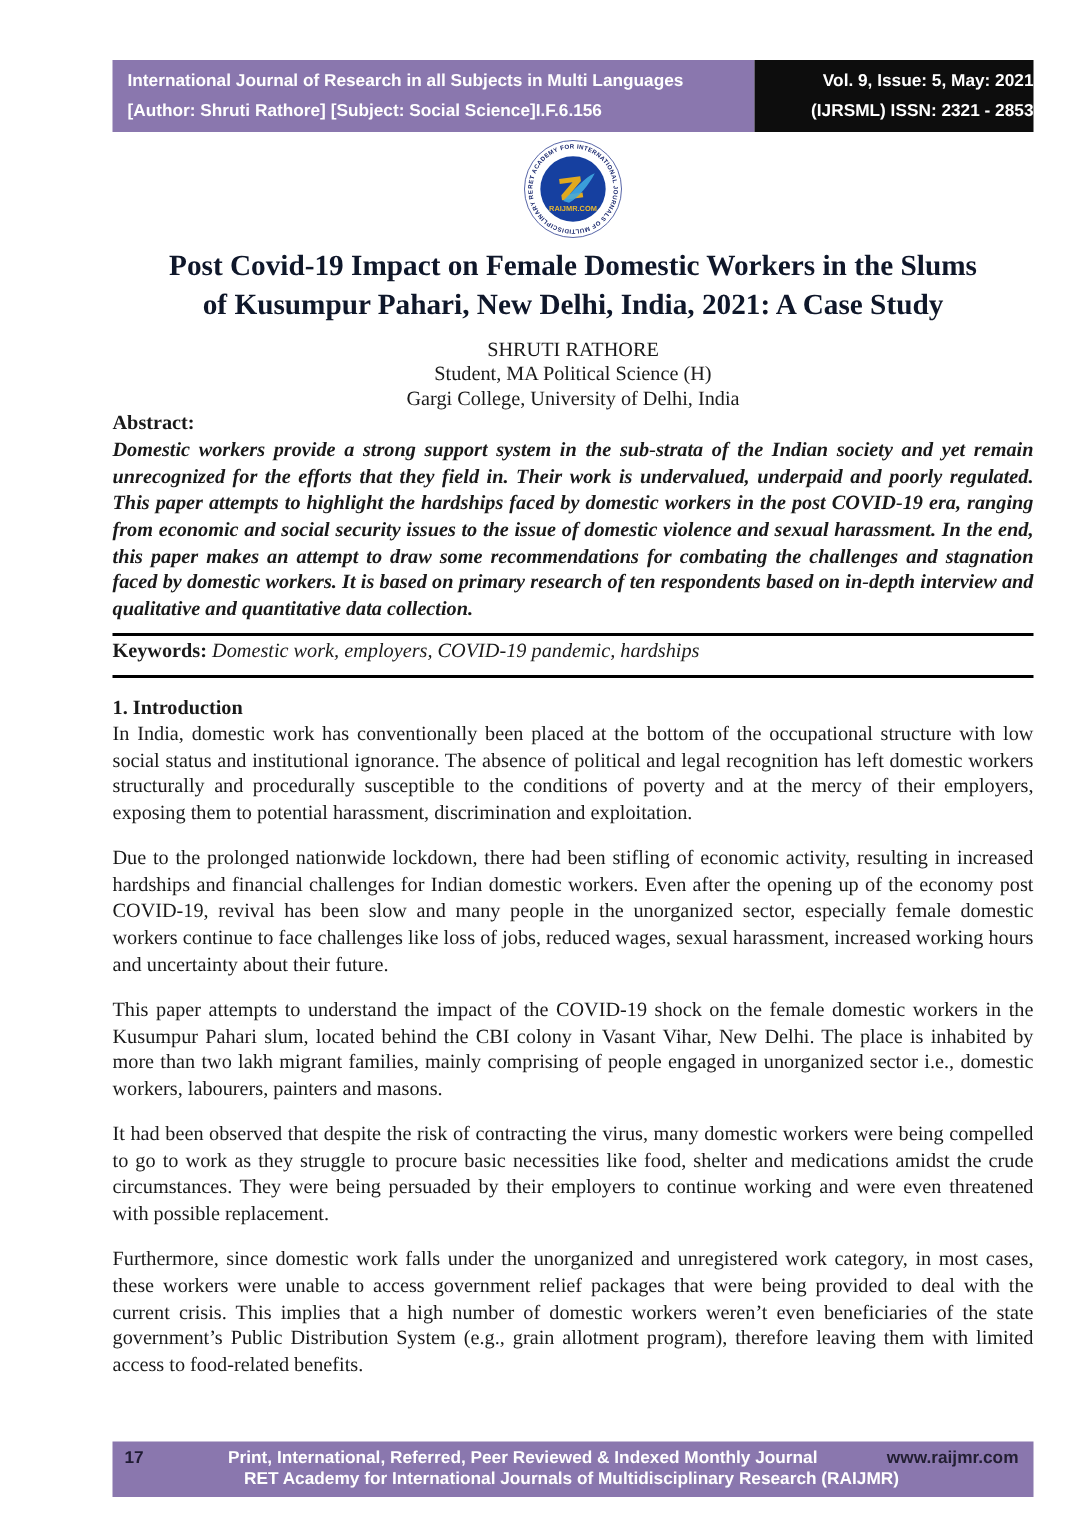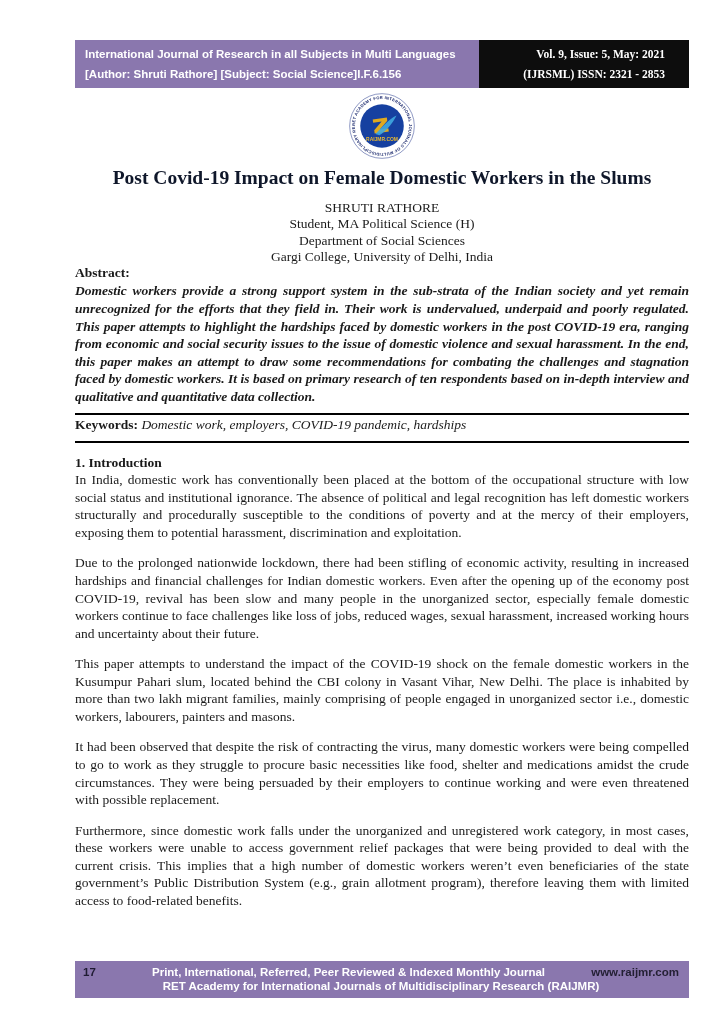--- a/index.html
+++ b/index.html
@@ -16,23 +16,23 @@
   
   .header-row{display:flex;margin-top:40px;align-items:stretch;}
   .header-left{
     flex:1;background:#8a77ae;color:#ffffff;
     font-family:"Liberation Sans", sans-serif;
     font-weight:bold;font-size:11.5px;line-height:1.75;
     padding:4px 10px;
   }
   .header-right{
     width:182px;background:#0d0d0d;color:#ffffff;
-    font-family:Liberation Serif, serif;
+    font-family:Liberation Sans, sans-serif;
     font-weight:bold;font-size:11.5px;line-height:1.75;
-    padding:4px 24px 4px 4px;text-align:right;
+    padding:4px 0 4px 4px;text-align:right;
   }
 
   
   .logo-wrap{display:flex;justify-content:center;margin-top:5px;}
   .logo-wrap svg{width:66px;height:66px;}
 
   
   .paper-title{
     margin-top:6px;text-align:center;
     font-weight:bold;font-size:19.5px;line-height:1.3;
@@ -105,26 +105,26 @@
         </text>
         <circle cx="50" cy="50" r="33" fill="#1640a0"></circle>
         <path d="M33,35 L63,35 L63,42 L45,58 L63,58 L63,65 L33,65 L33,58 L51,42 L33,42 Z" fill="#e0a91f" transform="rotate(-8 50 50) scale(0.72) translate(19 18)"></path>
         <path d="M40,62 C52,50 62,38 72,34 C66,46 56,58 46,64 Z" fill="#3fa9e0" opacity="0.9"></path>
         <text x="50" y="72" text-anchor="middle" font-family="Liberation Sans, sans-serif" font-size="7.5" font-weight="bold" fill="#e8b830">RAIJMR.COM</text>
       </svg>
     </div>
 
     <div class="paper-title">
       <div>Post Covid-19 Impact on Female Domestic Workers in the Slums</div>
+      <div>of Kusumpur Pahari, New Delhi, India, 2021: A Case Study</div>
     </div>
 
     <div class="author-block">
       <div class="author-name">SHRUTI RATHORE</div>
       <div>Student, MA Political Science (H)</div>
-      <div>Department of Social Sciences</div>
       <div>Gargi College, University of Delhi, India</div>
     </div>
 
     <div class="abstract-heading">Abstract:</div>
     <div class="abstract-body">Domestic workers provide a strong support system in the sub-strata of the Indian society and yet remain unrecognized for the efforts that they field in. Their work is undervalued, underpaid and poorly regulated. This paper attempts to highlight the hardships faced by domestic workers in the post COVID-19 era, ranging from economic and social security issues to the issue of domestic violence and sexual harassment. In the end, this paper makes an attempt to draw some recommendations for combating the challenges and stagnation faced by domestic workers. It is based on primary research of ten respondents based on in-depth interview and qualitative and quantitative data collection.</div>
 
     <hr class="hrule">
     <div class="keywords-line">
       <span class="keywords-label">Keywords:</span>
       <span class="keywords-text">Domestic work, employers, COVID-19 pandemic, hardships</span>

